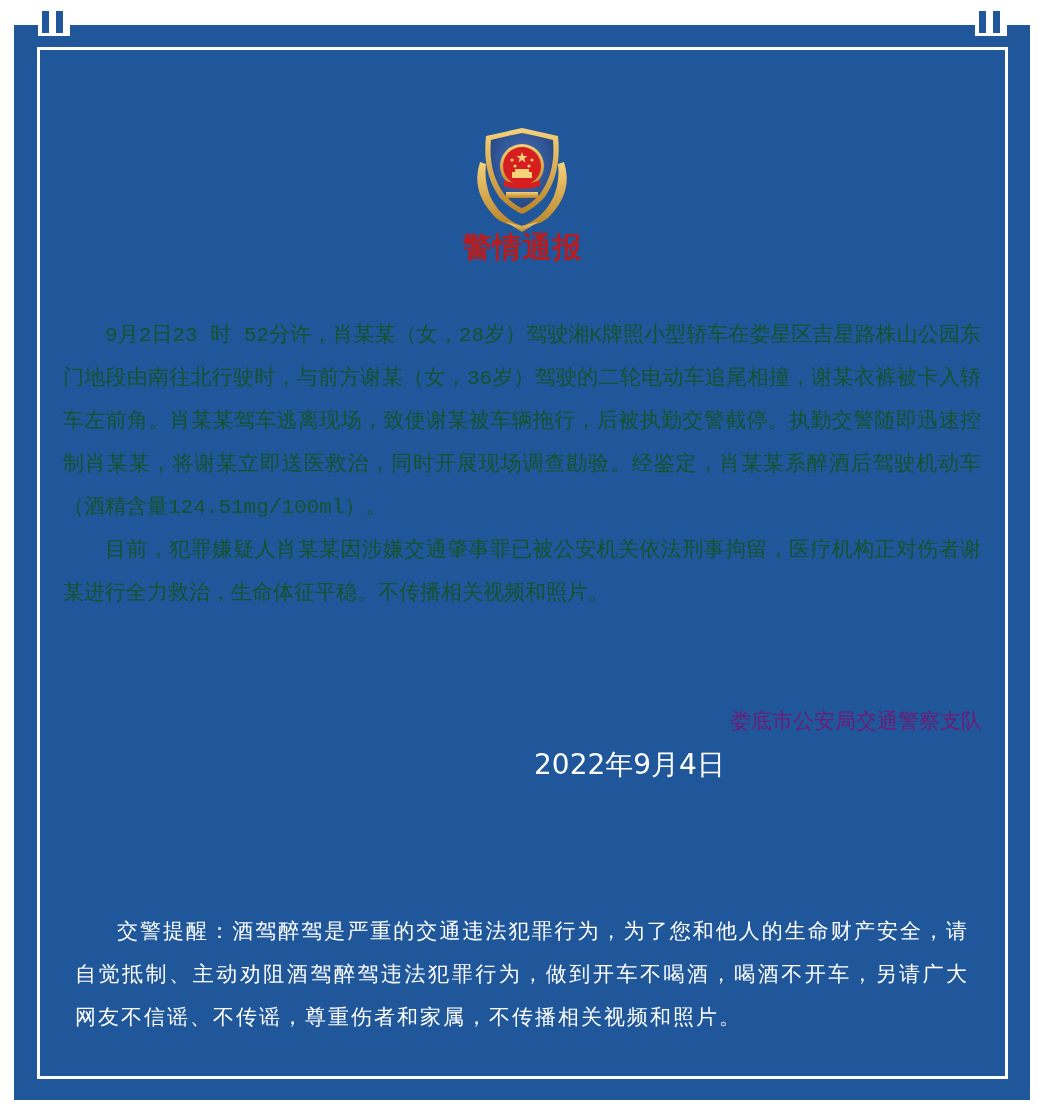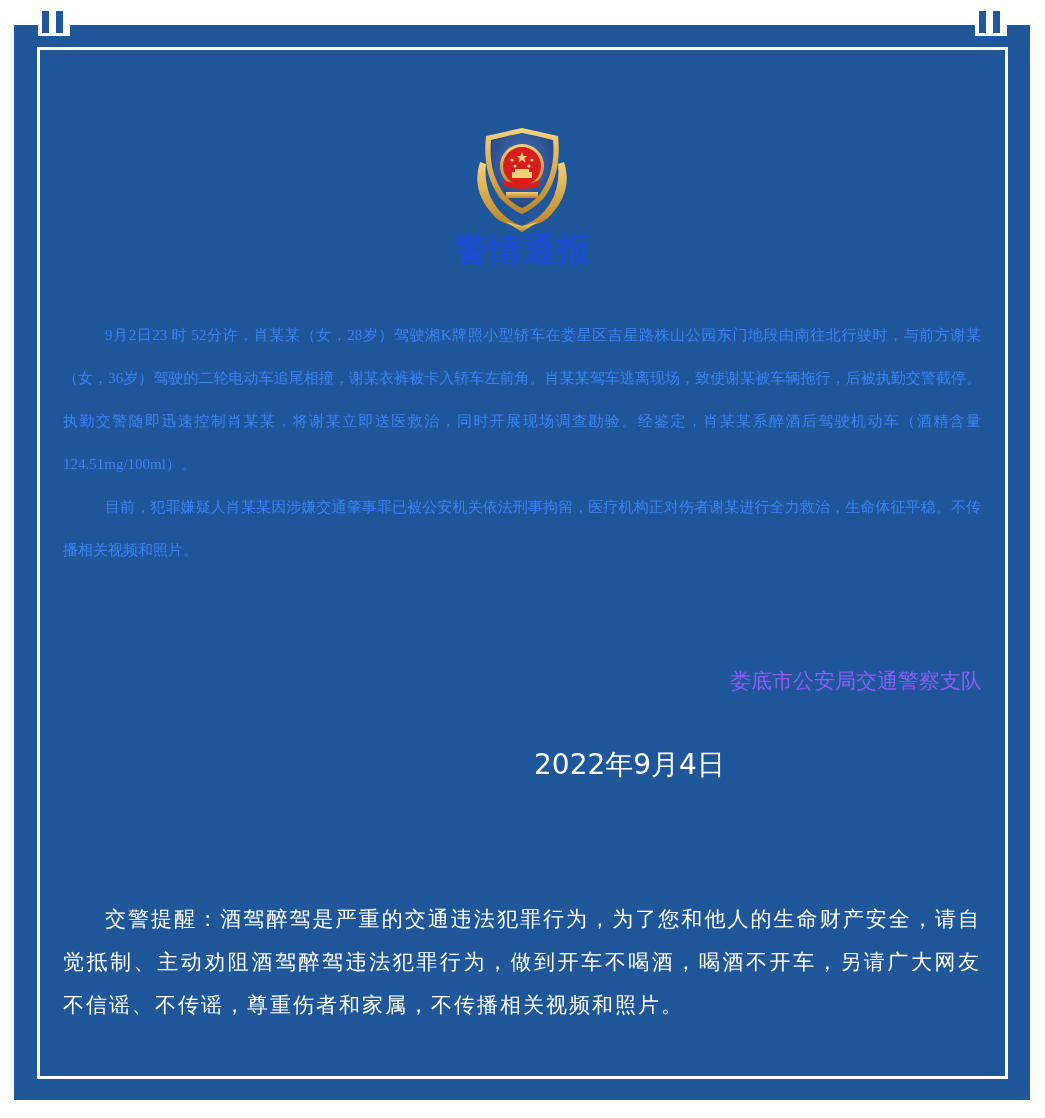--- a/index.html
+++ b/index.html
@@ -20,45 +20,45 @@
   }
   .inner-frame {
     position:absolute; left:37px; top:47px; width:965px; height:1026px;
     border:3px solid #ffffff;
   }
   .emblem {
     position:absolute; left:466px; top:122px; width:112px; height:112px;
   }
   .title {
     position:absolute; left:0; width:1045px; top:228px; text-align:center;
-    color:#1d4ed8; font-weight:bold; font-size:33px; letter-spacing:1px;
+    color:#b91c1c; font-weight:bold; font-size:29px; letter-spacing:1px;
     font-family: "DejaVu Sans", sans-serif;
   }
   .body-text {
     position:absolute; left:63px; width:918px; top:314px;
-    color:#3b82f6; font-size:15px; line-height:43px;
-    font-family: Liberation Serif, serif;
+    color:#14532d; font-size:21px; line-height:43px;
+    font-family: Liberation Mono, monospace;
     text-align:justify;
   }
   .body-text p { margin:0; text-indent:42px; }
   .signature {
-    position:absolute; right:63px; top:660px; color:#8b5cf6; font-size:21px; line-height:43px;
+    position:absolute; right:63px; top:700px; color:#701a75; font-size:21px; line-height:43px;
     text-align:right;
     margin-left:48px;
   }
   .date {
     position:absolute; left:534px; top:743px; color:#ffffff; font-size:28px; line-height:43px;
   }
   .reminder {
     position:absolute; left:63px; width:918px; top:898px; color:#ffffff;
     font-size:21px; line-height:43px; letter-spacing:2px;
     font-family: "DejaVu Serif", "Liberation Serif", serif;
     text-align:justify;
   }
-  .reminder p { margin:0; text-indent:42px; }
+  .reminder p { margin:12px; text-indent:42px; }
 </style>
 </head>
 <body>
 
 <div class="panel"></div>
 
 <div class="tab-group" style="left:38px;">
   <div class="tab-outline"></div>
   <div class="tab-bar" style="left:4px;"></div>
   <div class="tab-bar" style="left:18px;"></div>

